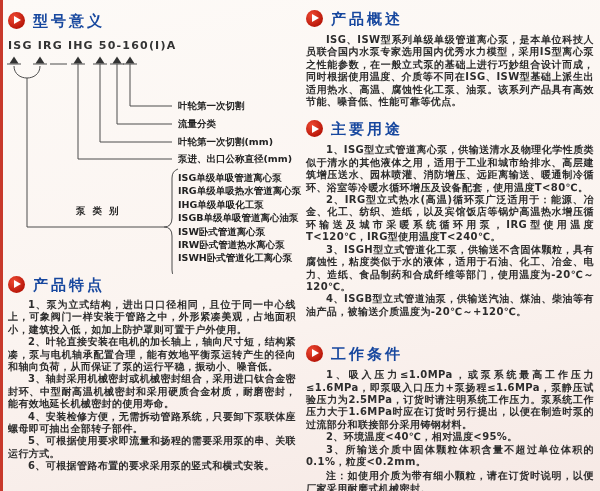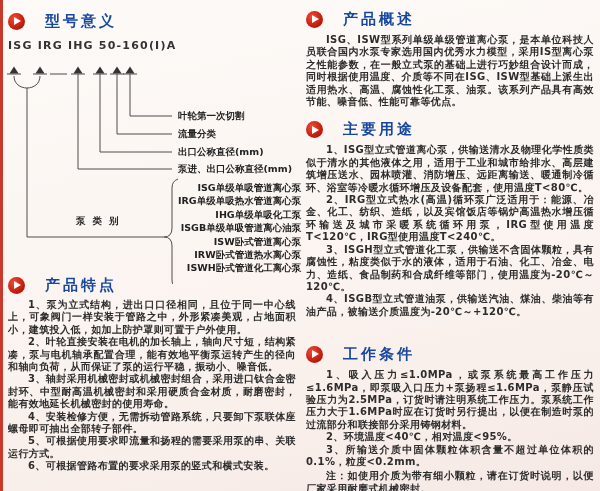--- a/index.html
+++ b/index.html
@@ -8,39 +8,39 @@
     font-family:"DejaVu Sans","Liberation Sans",sans-serif;
     background:#fff;
   }
   .page{
     position:relative;width:600px;height:491px;overflow:hidden;
     background:linear-gradient(168deg,#fdfaf7 0%,#fbf4f0 55%,#f6e9e5 100%);
   }
   .red-edge{position:absolute;left:0;top:0;width:3px;height:100%;background:#c8392b;}
 
   
-  .sec-hdr{display:flex;align-items:center;gap:20px;}
+  .sec-hdr{display:flex;align-items:flex-start;gap:8px;}
   .sec-hdr .t{font-size:15px;font-weight:bold;color:#17479e;letter-spacing:3px;white-space:nowrap;}
   .sec-icon{width:17px;height:17px;border-radius:50%;flex:0 0 17px;
     background:radial-gradient(circle at 35% 32%,#ef4a33,#b61407 75%);position:relative;}
   .sec-icon::after{content:"";position:absolute;left:6px;top:4.2px;
     border-left:7px solid #fff;border-top:4.4px solid transparent;border-bottom:4.4px solid transparent;}
 
   
   .para{
     font-size:10px;line-height:12.4px;color:#2d2d2d;font-weight:600;
     letter-spacing:.4px;text-align:justify;text-indent:2em;margin:0;
   }
   .note{margin-top:2px;}
 
   
   .hdr-model{position:absolute;left:8px;top:12px;}
   .model-code{position:absolute;left:8px;top:39px;font-size:11px;font-weight:bold;
     color:#333;letter-spacing:1.2px;white-space:nowrap;}
-  .diagram{position:absolute;left:6px;top:64px;width:292px;height:220px;text-align:right;}
+  .diagram{position:absolute;left:6px;top:54px;width:292px;height:220px;}
   .diagram svg{position:absolute;left:0;top:0;}
   .dlabel{position:absolute;font-size:9.5px;font-weight:bold;color:#222;white-space:nowrap;}
   .dlabel.cut{left:172px;top:46px;}
   .dlabel.flow{left:172px;top:64px;}
   .dlabel.od{left:172px;top:82px;}
   .dlabel.ports{left:172px;top:99px;}
   .dlabel.category{left:70px;top:151px;letter-spacing:7px;}
   .pump-list{position:absolute;left:172px;top:117px;}
   .pump-item{font-size:9.5px;font-weight:bold;color:#222;line-height:13.4px;white-space:nowrap;}
   .hdr-features{position:absolute;left:8px;top:276px;}
@@ -94,21 +94,21 @@
         <polygon points="3.5,9.5 12.5,9.5 8,2.5"></polygon>
         <polygon points="29.5,9.5 38.5,9.5 34,2.5"></polygon>
         <polygon points="67.5,9.5 76.5,9.5 72,2.5"></polygon>
         <polygon points="89.5,9.5 98.5,9.5 94,2.5"></polygon>
         <polygon points="106.5,9.5 115.5,9.5 111,2.5"></polygon>
         <polygon points="119.5,9.5 128.5,9.5 124,2.5"></polygon>
       </g>
     </svg>
     <div class="dlabel cut">叶轮第一次切割</div>
     <div class="dlabel flow">流量分类</div>
-    <div class="dlabel od">出口公称直径(mm)</div>
+    <div class="dlabel od">叶轮第一次切割(mm)</div>
     <div class="dlabel ports">泵进、出口公称直径(mm)</div>
     <div class="dlabel category">泵类别</div>
     <div class="pump-list">
       <div class="pump-item">ISG单级单吸管道离心泵</div>
       <div class="pump-item">IRG单级单吸热水管道离心泵</div>
       <div class="pump-item">IHG单级单吸化工泵</div>
       <div class="pump-item">ISGB单级单吸管道离心油泵</div>
       <div class="pump-item">ISW卧式管道离心泵</div>
       <div class="pump-item">IRW卧式管道热水离心泵</div>
       <div class="pump-item">ISWH卧式管道化工离心泵</div>

